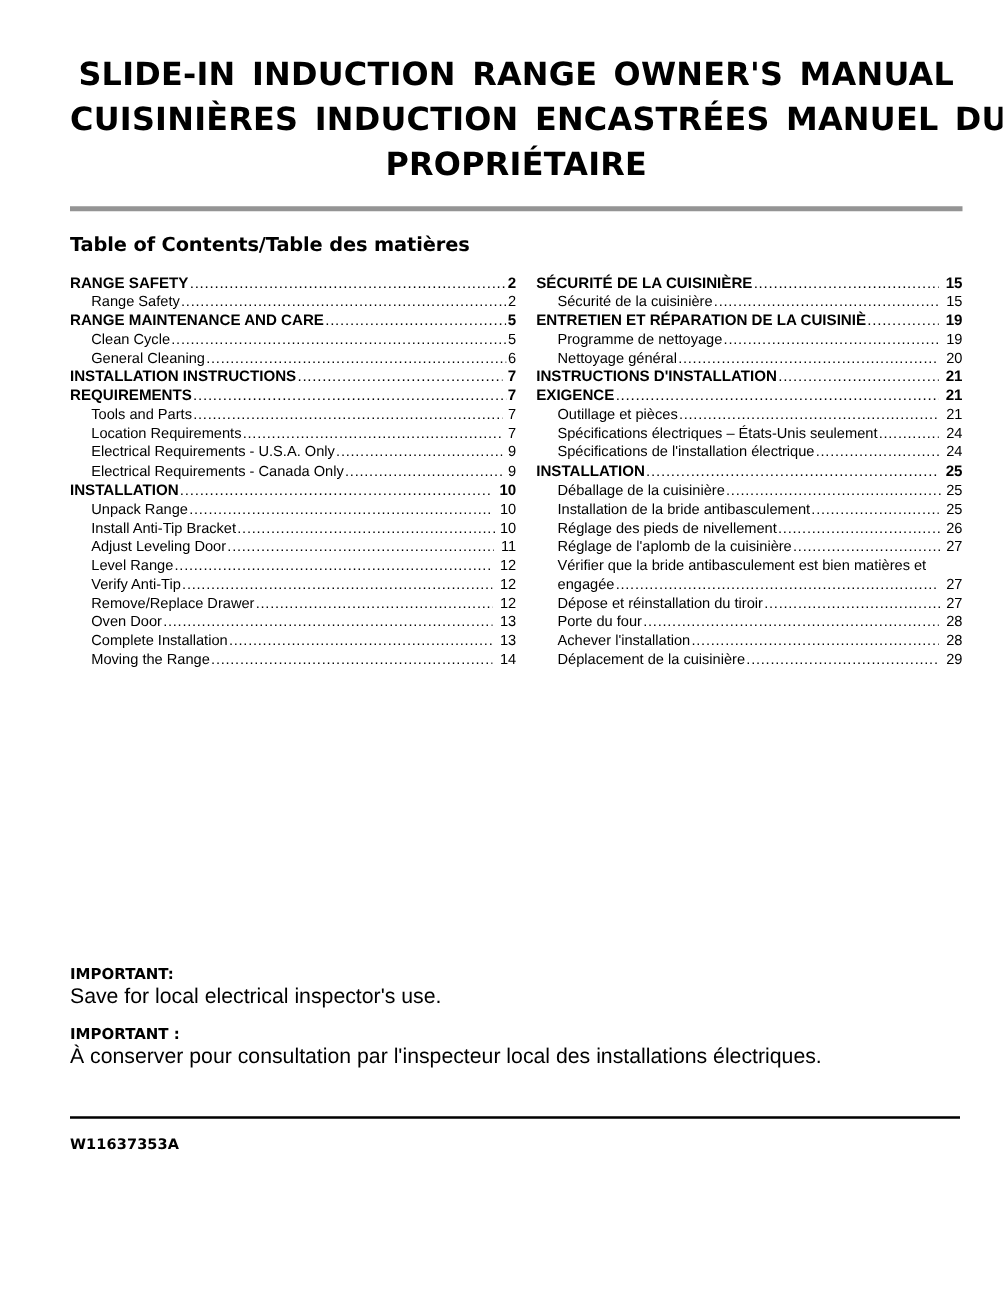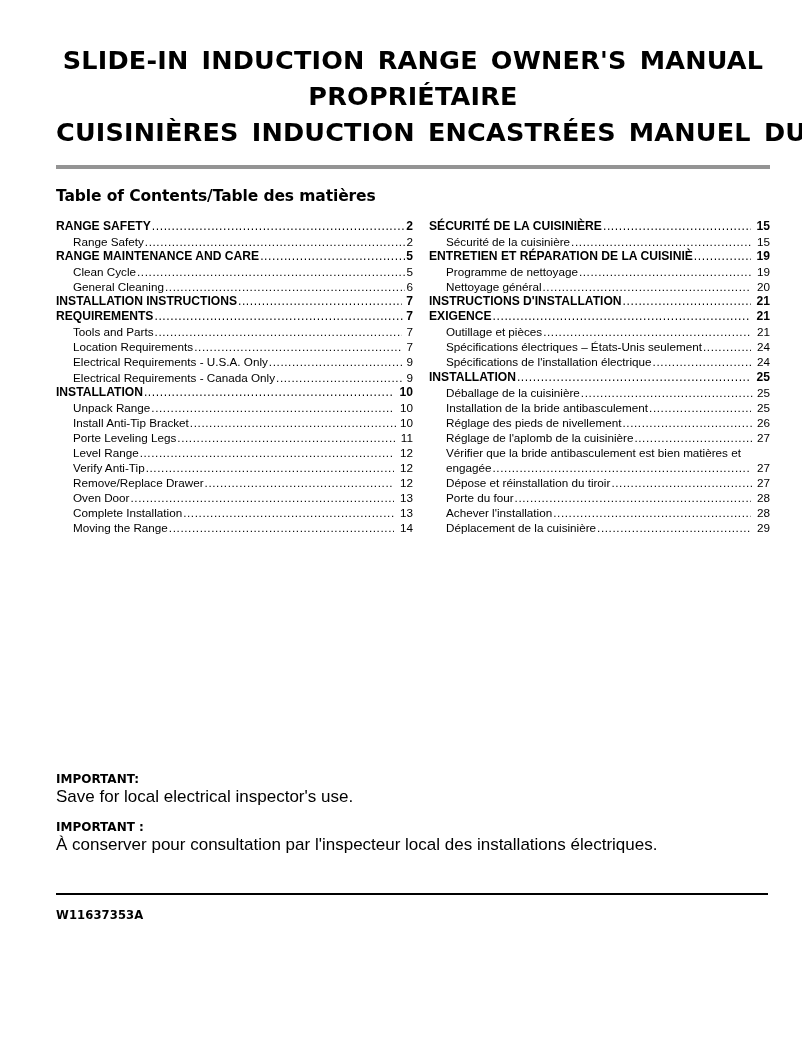--- a/index.html
+++ b/index.html
@@ -154,22 +154,22 @@
     letter-spacing: 0.1px;
   }
 </style>
 </head>
 <body>
 
 <div class="page">
 
   <h1 class="doc-title">
     <span class="ln">SLIDE-IN  INDUCTION  RANGE  OWNER'S  MANUAL</span>
+    <span class="ln">CUISINIÈRES  INDUCTION  ENCASTRÉES  MANUEL  DU</span>
     <span class="ln">PROPRIÉTAIRE</span>
-    <span class="ln">CUISINIÈRES  INDUCTION  ENCASTRÉES  MANUEL  DU</span>
   </h1>
 
   <div class="rule-gray"></div>
 
   <div class="toc-heading">Table of Contents/Table des matières</div>
 
   <div class="toc-cols">
     <div class="toc-col left" id="toc-left">
         <div class="toc-row lvl1 gap-0">
           <span class="toc-label">RANGE SAFETY</span>
@@ -235,21 +235,21 @@
           <span class="toc-label">Unpack Range</span>
           <span class="toc-dots"></span>
           <span class="toc-page">10</span>
         </div>
         <div class="toc-row lvl2 gap-1">
           <span class="toc-label">Install Anti-Tip Bracket</span>
           <span class="toc-dots"></span>
           <span class="toc-page">10</span>
         </div>
         <div class="toc-row lvl2 gap-2">
-          <span class="toc-label">Porte Leveling Legs</span>
+          <span class="toc-label">Adjust Leveling Door</span>
           <span class="toc-dots"></span>
           <span class="toc-page">11</span>
         </div>
         <div class="toc-row lvl2 gap-2">
           <span class="toc-label">Level Range</span>
           <span class="toc-dots"></span>
           <span class="toc-page">12</span>
         </div>
         <div class="toc-row lvl2 gap-2">
           <span class="toc-label">Verify Anti-Tip</span>

